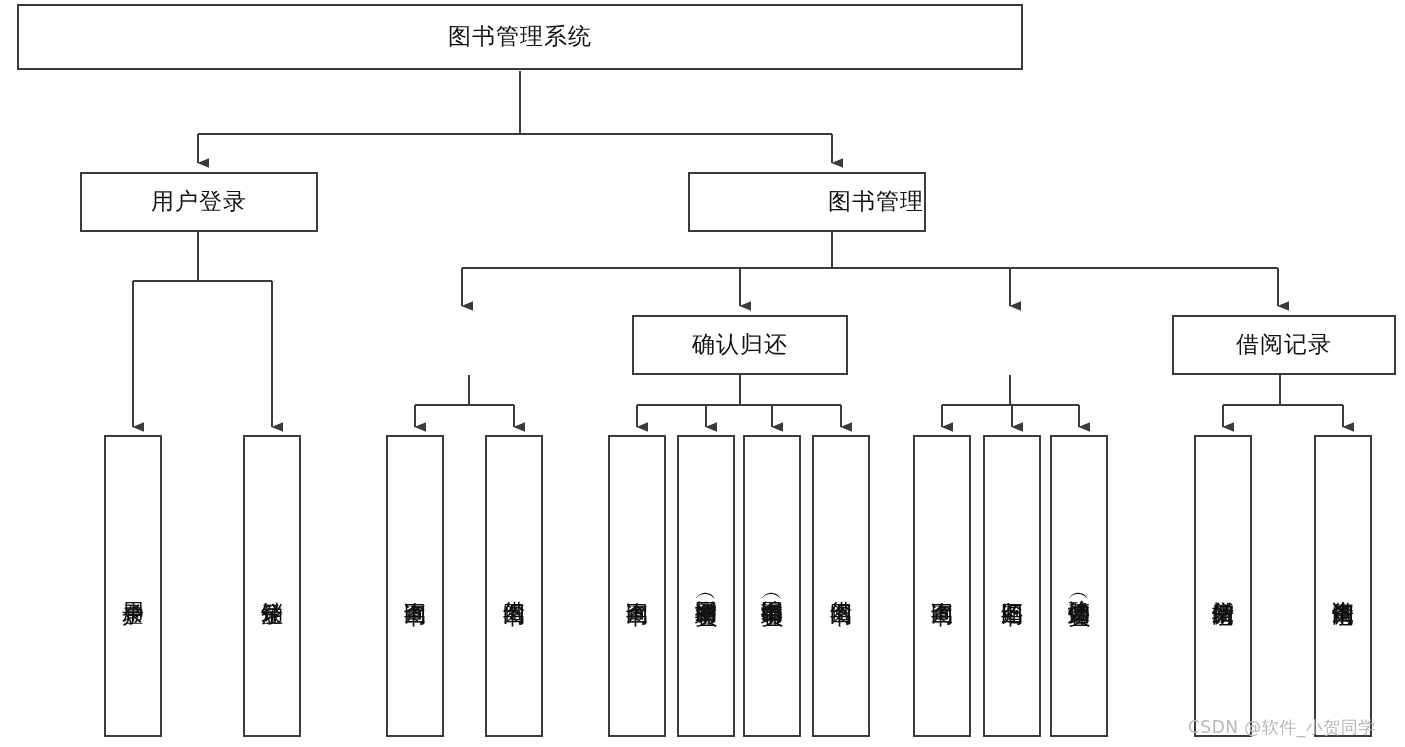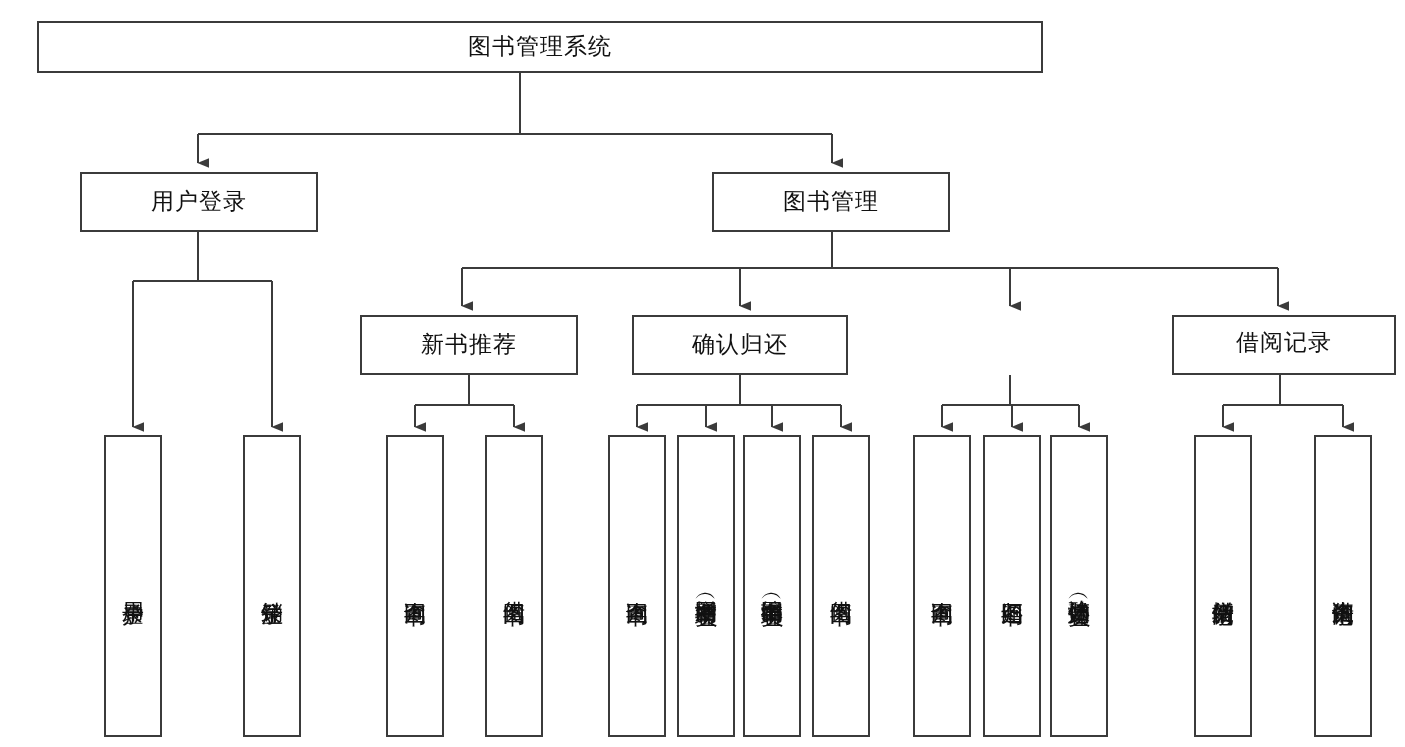--- a/index.html
+++ b/index.html
@@ -116,38 +116,35 @@
       <path d="M 1012 405 L 1012 427" marker-end="url(#arrow)"></path>
       <path d="M 1079 405 L 1079 427" marker-end="url(#arrow)"></path>
 
       <path d="M 1280 375 L 1280 405"></path>
       <path d="M 1223 405 L 1343 405"></path>
       <path d="M 1223 405 L 1223 427" marker-end="url(#arrow)"></path>
       <path d="M 1343 405 L 1343 427" marker-end="url(#arrow)"></path>
     </g>
   </svg>
 
-  <div class="node horiz" style="left:17px; top:21px; width:1006px; height:52px;margin-left:20px;">
+  <div class="node horiz" style="left:17px; top:4px; width:1006px; height:66px;">
     <span>图书管理系统</span>
   </div>
 
   <div class="node horiz" style="left:80px; top:172px; width:238px; height:60px;">
     <span>用户登录</span>
   </div>
-  <div class="node horiz" style="left:712px; top:172px; width:238px; height:60px;">
+  <div class="node horiz" style="left:688px; top:172px; width:238px; height:60px;justify-content:flex-end;">
     <span>图书管理</span>
   </div>
 
-  <div class="node horiz" style="left:360px; top:315px; width:218px; height:60px;">
-    <span>新书推荐</span>
-  </div>
   <div class="node horiz" style="left:632px; top:315px; width:216px; height:60px;">
     <span>确认归还</span>
   </div>
-  <div class="node horiz" style="left:1172px; top:315px; width:224px; height:60px;font-family:Liberation Mono, monospace;">
+  <div class="node horiz" style="left:1172px; top:315px; width:224px; height:60px;">
     <span>借阅记录</span>
   </div>
 
   <div class="node vert" style="left:104px; top:435px; width:58px; height:302px;">
     <span class="vlabel">用户登录</span>
   </div>
   <div class="node vert" style="left:243px; top:435px; width:58px; height:302px;">
     <span class="vlabel">注销登录</span>
   </div>
 
@@ -181,14 +178,15 @@
     <span class="vlabel">确认归还（管理员）</span>
   </div>
 
   <div class="node vert" style="left:1194px; top:435px; width:58px; height:302px;">
     <span class="vlabel">新增借阅记录</span>
   </div>
   <div class="node vert" style="left:1314px; top:435px; width:58px; height:302px;">
     <span class="vlabel">查询借阅记录</span>
   </div>
 
+  <div class="watermark">CSDN @软件_小贺同学</div>
 
 </div>
 
 </body></html>

